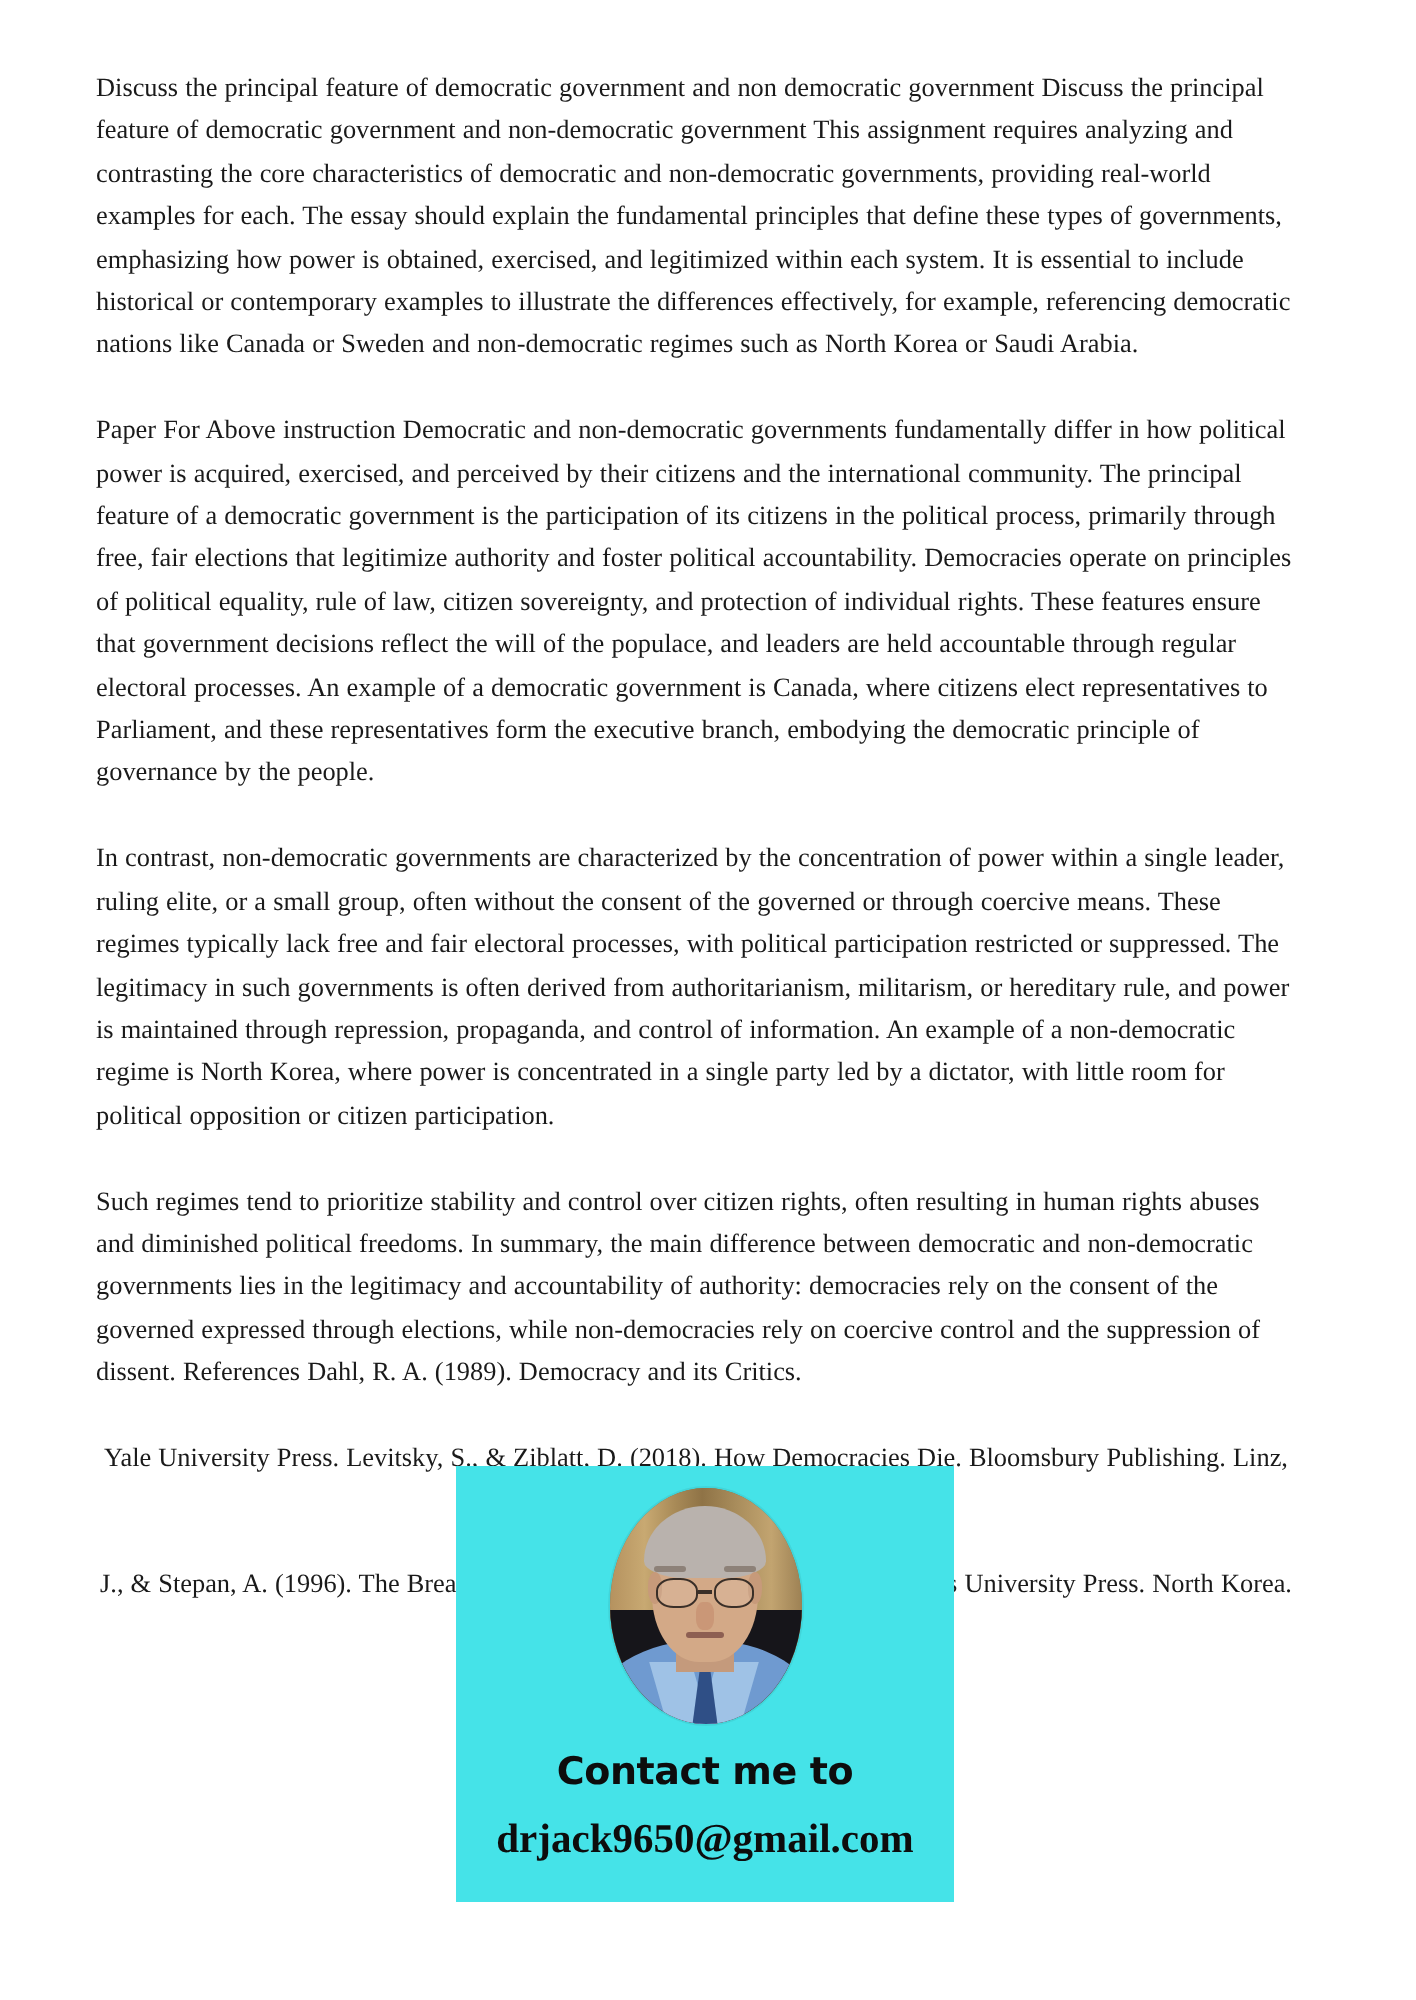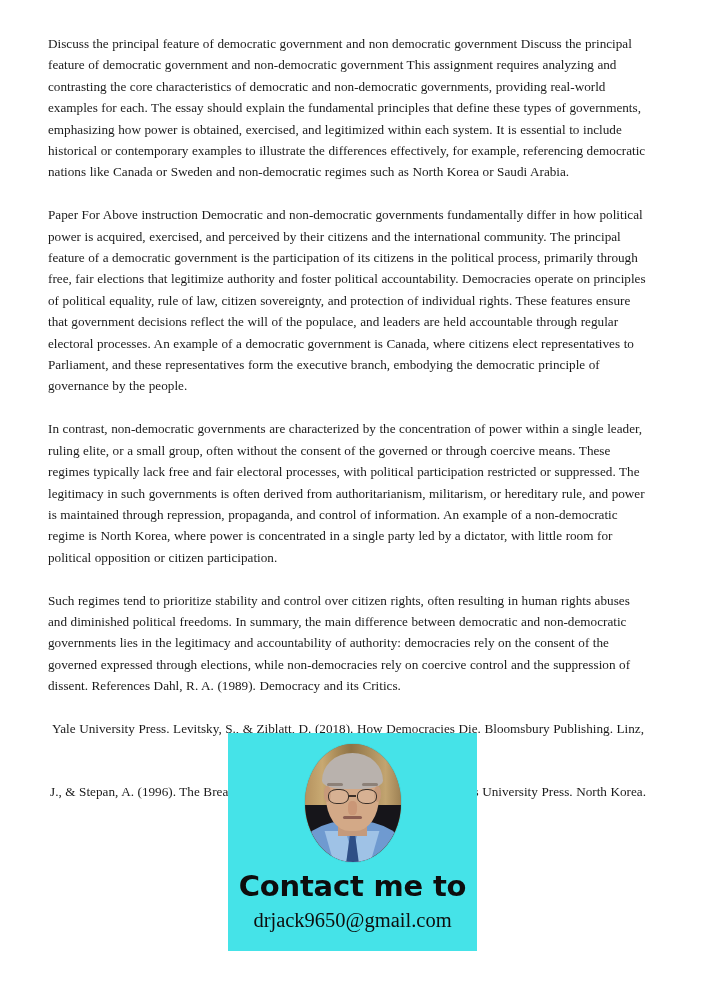--- a/index.html
+++ b/index.html
@@ -135,31 +135,31 @@
   .ph-nose {
     position:absolute; left:50%; top:48%; width:9%; height:12%;
     margin-left:-4.5%;
     background:#c2896a; border-radius:38%;
     opacity:.55;
   }
 
   #overlay-line1, #overlay-line2 {
     font-family:"DejaVu Sans", sans-serif;
     font-weight:700;
-    font-size:29px;
+    font-size:19px;
     line-height:27px;
     color:#0d0d0d;
     text-align:center;
     width:100%;
     letter-spacing:-0.2px;
   }
   #overlay-line1 { margin-top:11px; }
   #overlay-email {
     font-family:"Liberation Serif", serif;
-    font-weight:400;
+    font-weight:700;
     font-size:20.5px;
     line-height:24px;
     color:#0d0d0d;
     text-align:center;
     width:100%;
     margin-top:8px;
   }
 </style>
 </head>
 <body>

